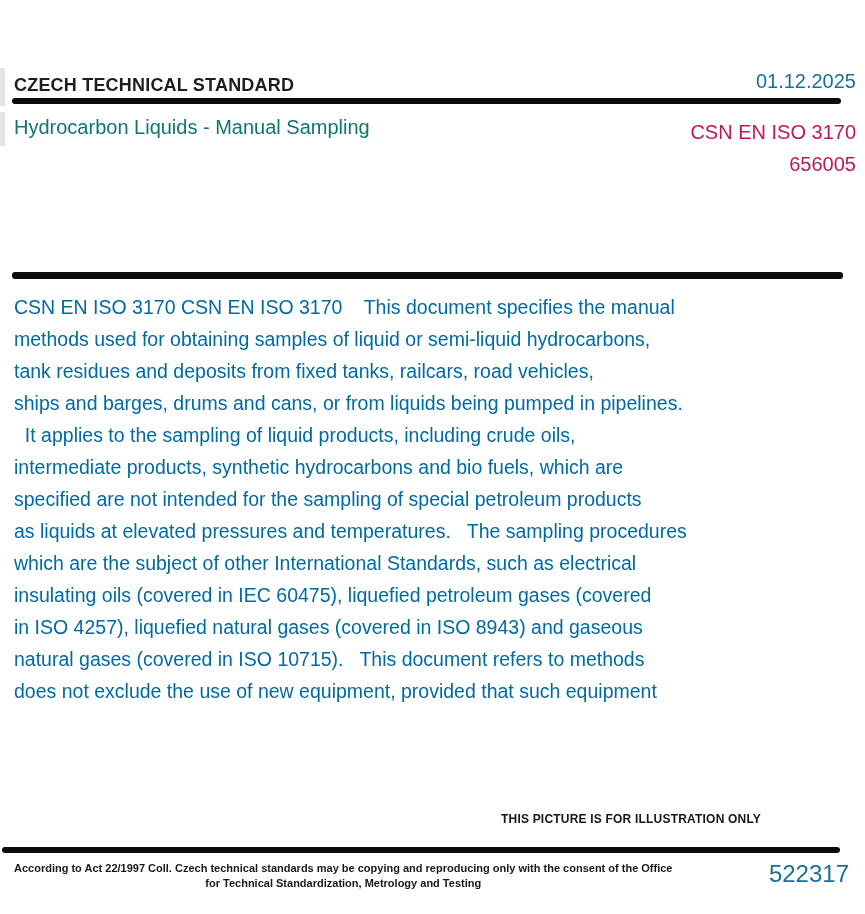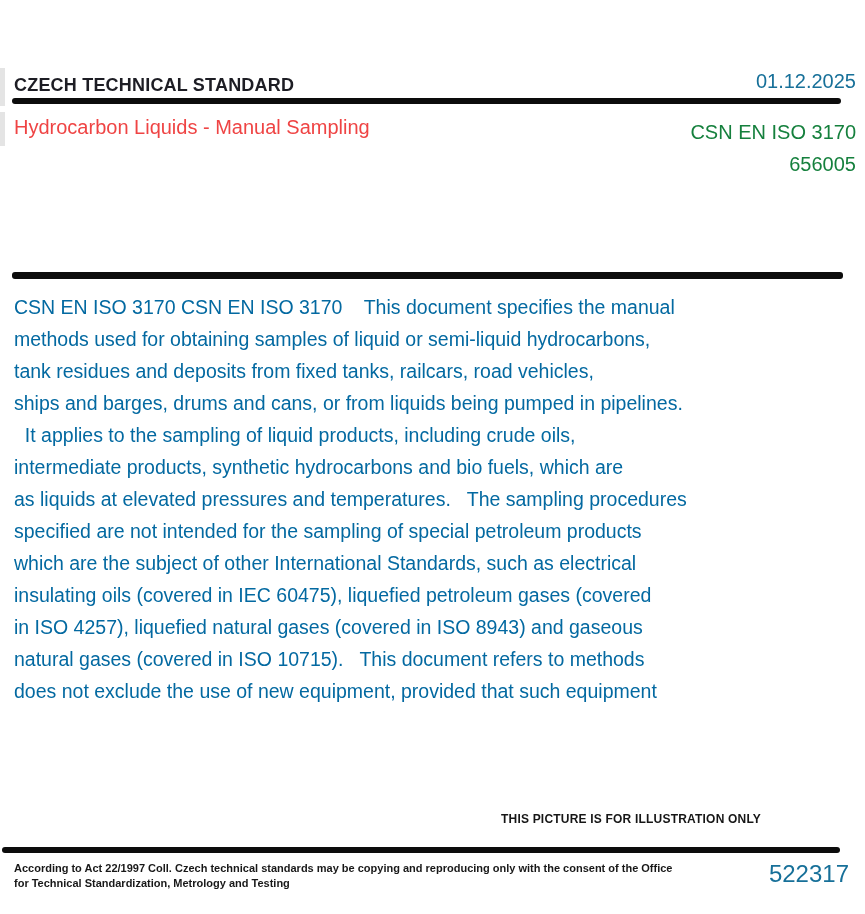--- a/index.html
+++ b/index.html
@@ -42,31 +42,31 @@
     border-radius: 3px;
   }
   .rule-1 { left: 12px; top: 98px;  width: 829px; height: 6px; }
   .rule-2 { left: 12px; top: 272px; width: 831px; height: 7px; }
   .rule-3 { left: 2px;  top: 847px; width: 838px; height: 6px; }
   .doc-title {
     position: absolute;
     left: 14px;
     top: 116px;
     font-size: 20px;
-    color: #ef4444;
+    color: #0f766e;
     white-space: nowrap;
   }
   .ref-block {
     position: absolute;
     right: 29px;
     top: 116px;
     text-align: right;
     font-size: 20px;
     line-height: 32px;
-    color: #15803d;
+    color: #be185d;
   }
   
   .abstract {
     position: absolute;
     left: 14px;
     top: 291px;
     width: 800px;
     font-size: 19.5px;
     line-height: 32px;
     color: #0369a1;
@@ -89,20 +89,21 @@
   
   .footer-legal {
     position: absolute;
     left: 14px;
     top: 861px;
     font-size: 11px;
     font-weight: bold;
     line-height: 15px;
     color: #181818;
     white-space: nowrap;
+    text-align: center;
   }
   .footer-number {
     position: absolute;
     right: 36px;
     top: 860px;
     font-size: 24px;
     color: #177099;
     white-space: nowrap;
   }
   
@@ -136,22 +137,22 @@
 
   <div class="rule rule-2"></div>
 
   <div class="abstract">
     <div class="abstract-line">CSN EN ISO 3170 CSN EN ISO 3170    This document specifies the manual</div>
     <div class="abstract-line">methods used for obtaining samples of liquid or semi-liquid hydrocarbons,</div>
     <div class="abstract-line">tank residues and deposits from fixed tanks, railcars, road vehicles,</div>
     <div class="abstract-line">ships and barges, drums and cans, or from liquids being pumped in pipelines.</div>
     <div class="abstract-line">  It applies to the sampling of liquid products, including crude oils,</div>
     <div class="abstract-line">intermediate products, synthetic hydrocarbons and bio fuels, which are</div>
+    <div class="abstract-line">specified are not intended for the sampling of special petroleum products</div>
     <div class="abstract-line">as liquids at elevated pressures and temperatures.   The sampling procedures</div>
-    <div class="abstract-line">specified are not intended for the sampling of special petroleum products</div>
     <div class="abstract-line">which are the subject of other International Standards, such as electrical</div>
     <div class="abstract-line">insulating oils (covered in IEC 60475), liquefied petroleum gases (covered</div>
     <div class="abstract-line">in ISO 4257), liquefied natural gases (covered in ISO 8943) and gaseous</div>
     <div class="abstract-line">natural gases (covered in ISO 10715).   This document refers to methods</div>
     <div class="abstract-line">does not exclude the use of new equipment, provided that such equipment</div>
   </div>
 
   <div class="notice">THIS PICTURE IS FOR ILLUSTRATION ONLY</div>
 
   <div class="rule rule-3"></div>

